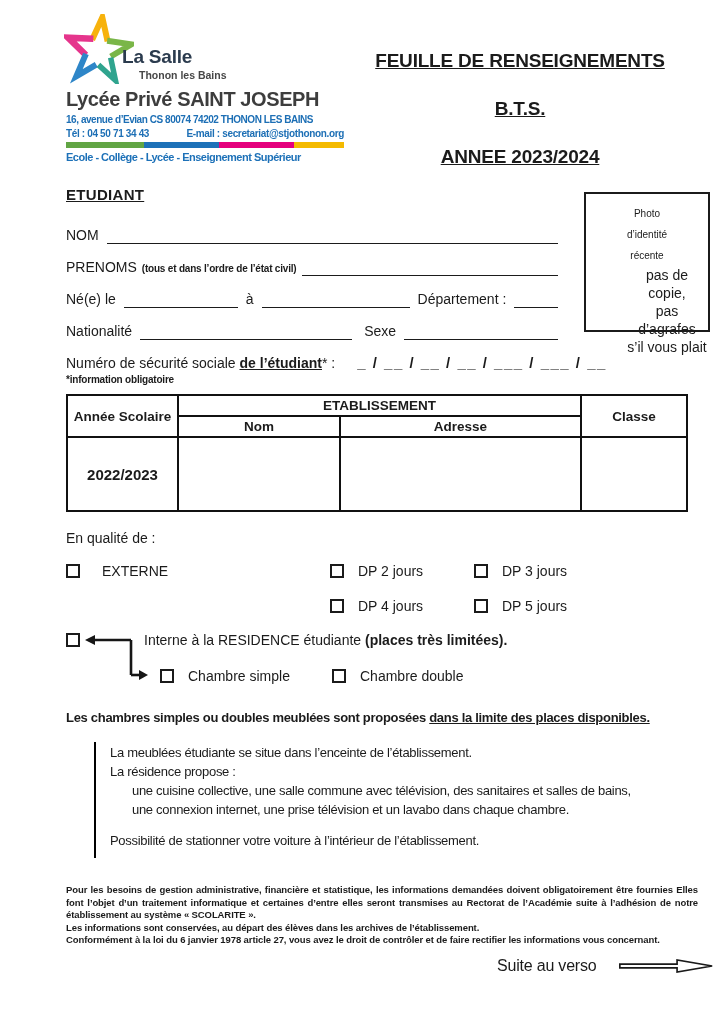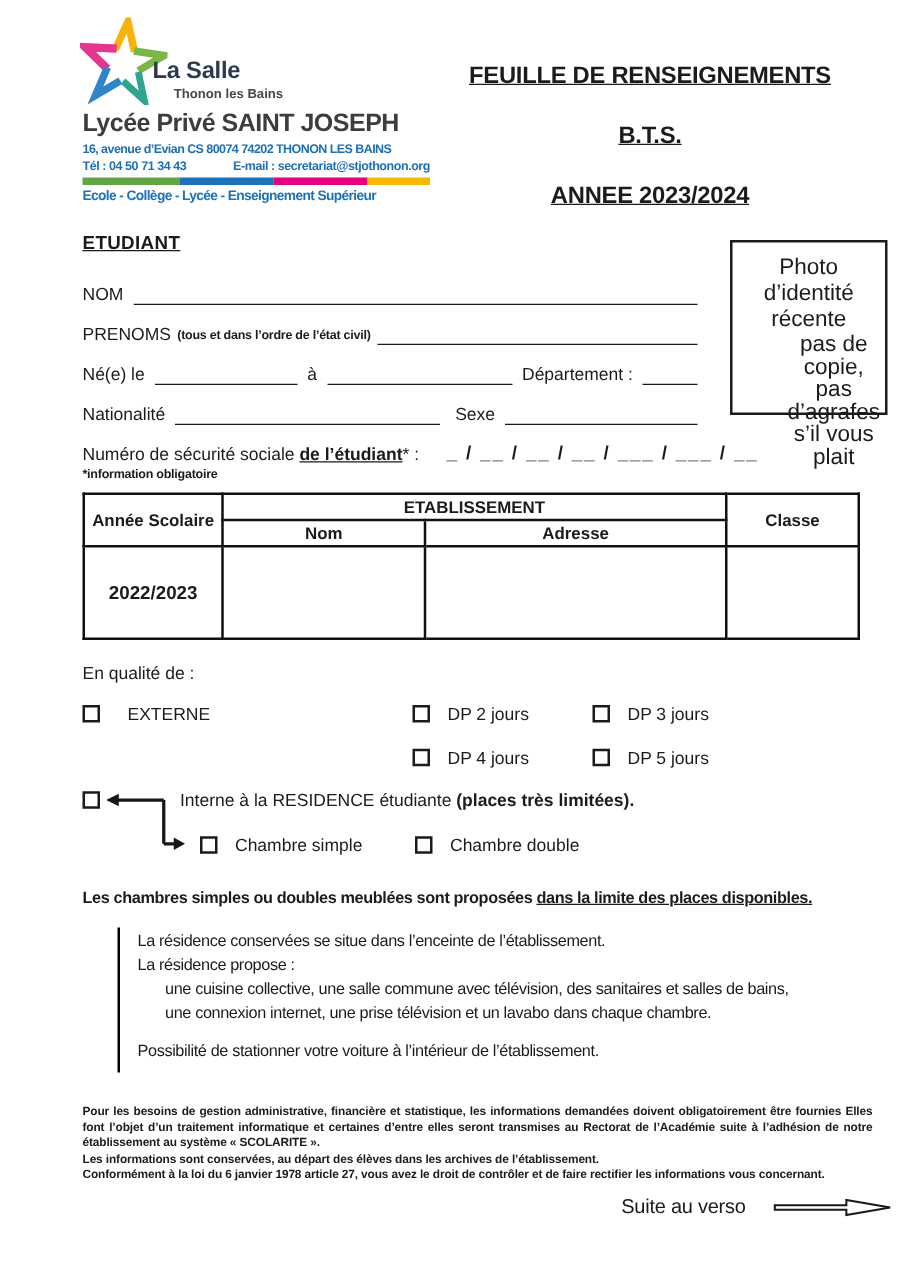--- a/index.html
+++ b/index.html
@@ -25,22 +25,22 @@
   .tagline { position:absolute; left:0; top:135px; font-size:11px; font-weight:bold; color:#1d71b8; letter-spacing:-0.5px; white-space:nowrap; }
 
   
   .titles { position:absolute; left:368px; top:50px; width:304px; display:flex; flex-direction:column; gap:26px; text-align:center; }
   .title-line { font-size:19px; font-weight:bold; text-decoration:underline; letter-spacing:-0.2px; white-space:nowrap; }
 
   
   .h-etudiant { position:absolute; left:66px; top:186px; font-size:15px; font-weight:bold; text-decoration:underline; letter-spacing:0.3px; }
 
   .photo-box { position:absolute; left:584px; top:192px; width:126px; height:140px; border:2px solid #1b1b1b; text-align:center; padding-top:9px; }
-  .photo-big { font-size:18px; line-height:21px; }
-  .photo-small { font-size:18px; line-height:18px;padding-left:40px; }
+  .photo-big { font-size:10px; line-height:21px; }
+  .photo-small { font-size:14px; line-height:18px;padding-left:40px; }
 
   
   .fields { position:absolute; left:66px; top:222px; width:492px; }
   .frow { display:flex; align-items:flex-end; height:22px; margin-bottom:10px; font-size:14px; }
   .frow .lbl { white-space:nowrap; padding-bottom:1px; }
   .blank { border-bottom:1.5px solid #1b1b1b; height:18px; display:inline-block; }
   .grow { flex:1; }
   .note-sm { font-size:10px; font-weight:bold; white-space:nowrap; padding-bottom:2px; margin-left:5px; margin-right:6px; letter-spacing:-0.2px; }
   .ml8 { margin-left:8px; } .mr8 { margin-right:8px; } .ml12 { margin-left:12px; }
   .secu-bold { font-weight:bold; text-decoration:underline; }
@@ -254,21 +254,21 @@
         </div>
       </div>
     </div>
   </div>
 
   <div class="note-chambres">
     <span>Les chambres simples ou doubles meublées sont proposées </span><span class="und">dans la limite des places disponibles.</span>
   </div>
 
   <div class="residence">
-    <div>La résidence conservées se situe dans l’enceinte de l’établissement.</div>
+    <div>La meublées étudiante se situe dans l’enceinte de l’établissement.</div>
     <div>La résidence propose :</div>
     <div class="res-indent">une cuisine collective, une salle commune avec télévision, des sanitaires et salles de bains,</div>
     <div class="res-indent">une connexion internet, une prise télévision et un lavabo dans chaque chambre.</div>
     <div class="res-gap">Possibilité de stationner votre voiture à l’intérieur de l’établissement.</div>
   </div>
 
   <div class="legal">
     <div class="just">Pour les besoins de gestion administrative, financière et statistique, les informations demandées doivent obligatoirement être fournies Elles font l’objet d’un traitement informatique et certaines d’entre elles seront transmises au Rectorat de l’Académie suite à l’adhésion de notre établissement au système « SCOLARITE ».</div>
     <div>Les informations sont conservées, au départ des élèves dans les archives de l’établissement.</div>
     <div>Conformément à la loi du 6 janvier 1978 article 27, vous avez le droit de contrôler et de faire rectifier les informations vous concernant.</div>

